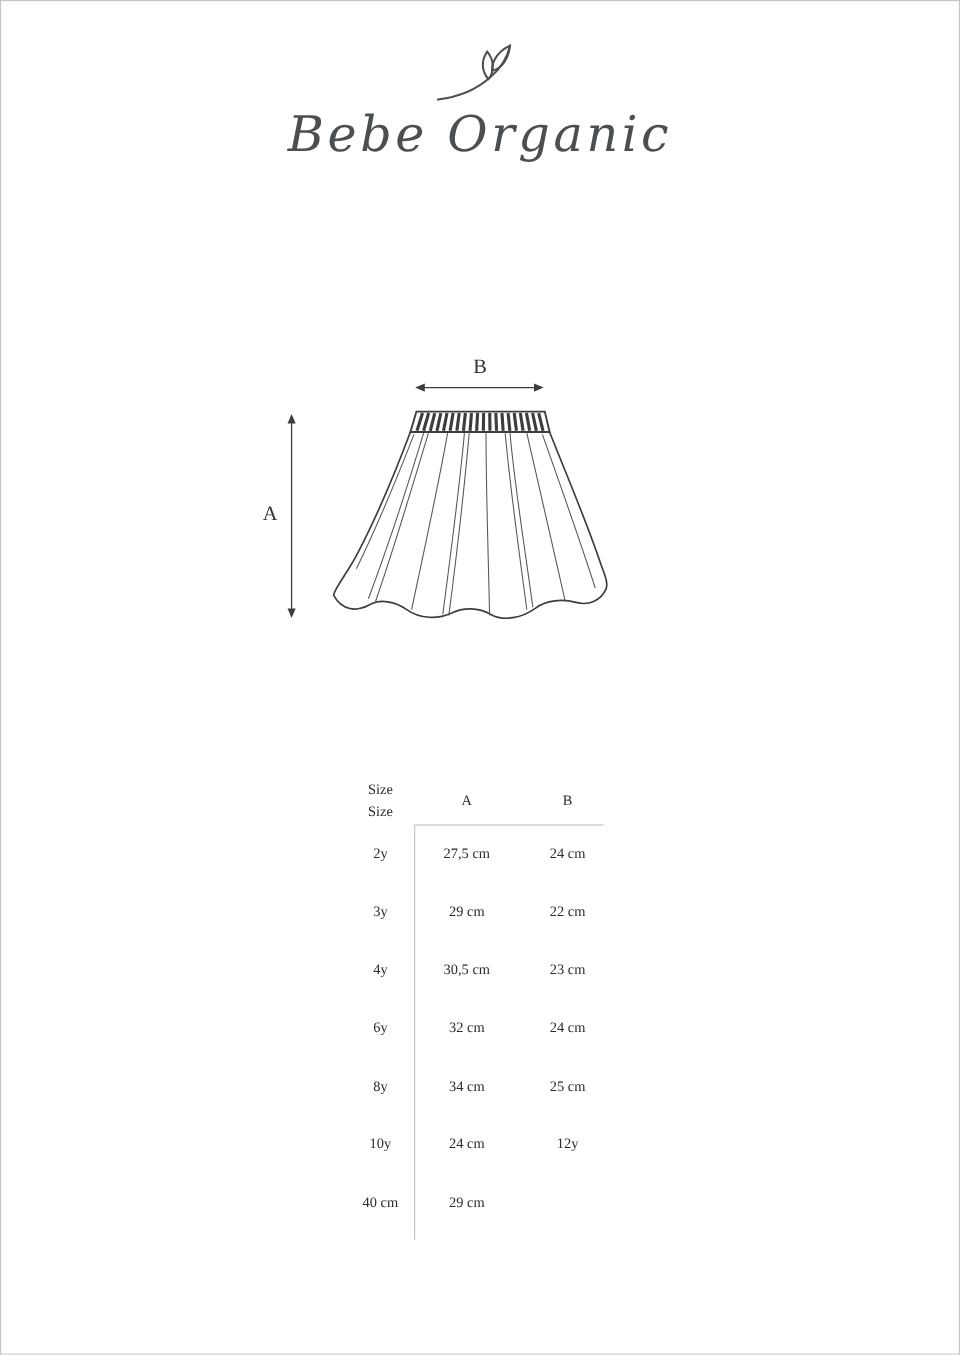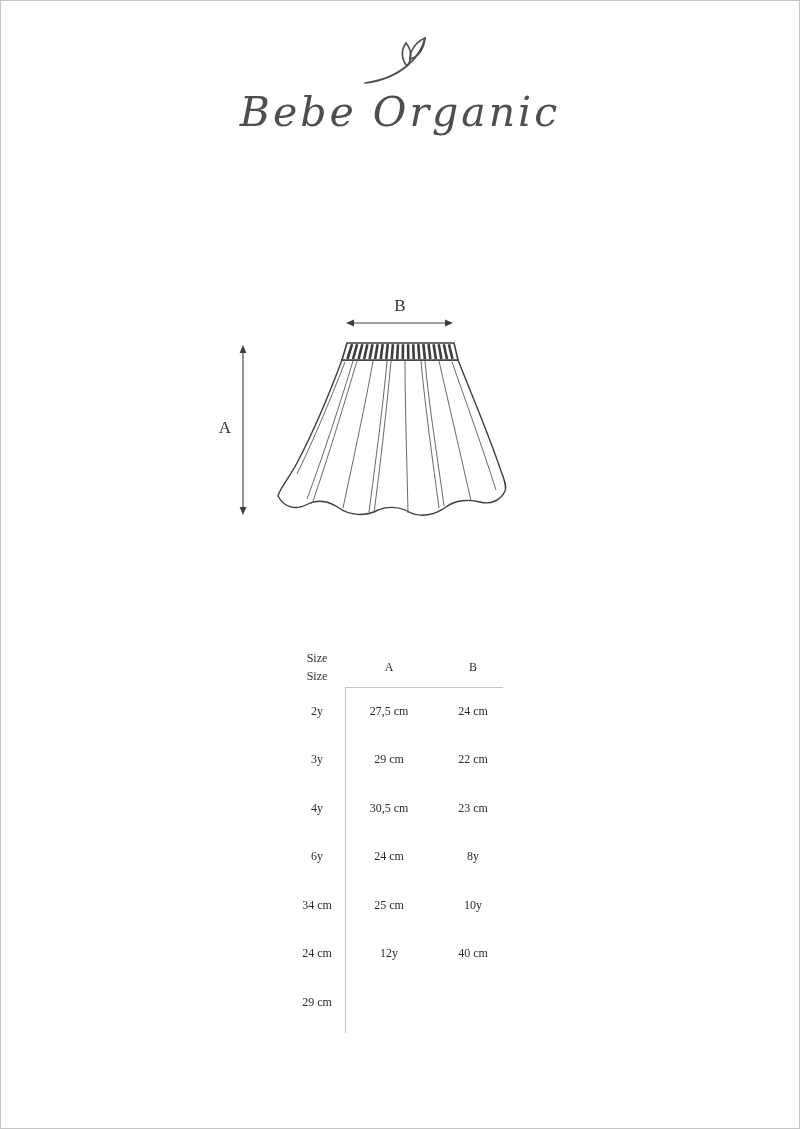--- a/index.html
+++ b/index.html
@@ -193,20 +193,21 @@
 
       <div class="sc-cell">3y</div>
       <div class="sc-cell">29 cm</div>
       <div class="sc-cell">22 cm</div>
 
       <div class="sc-cell">4y</div>
       <div class="sc-cell">30,5 cm</div>
       <div class="sc-cell">23 cm</div>
 
       <div class="sc-cell">6y</div>
+      <div class="sc-cell">32 cm</div>
       <div class="sc-cell">24 cm</div>
 
       <div class="sc-cell">8y</div>
       <div class="sc-cell">34 cm</div>
       <div class="sc-cell">25 cm</div>
 
       <div class="sc-cell">10y</div>
       <div class="sc-cell">24 cm</div>
 
       <div class="sc-cell">12y</div>

